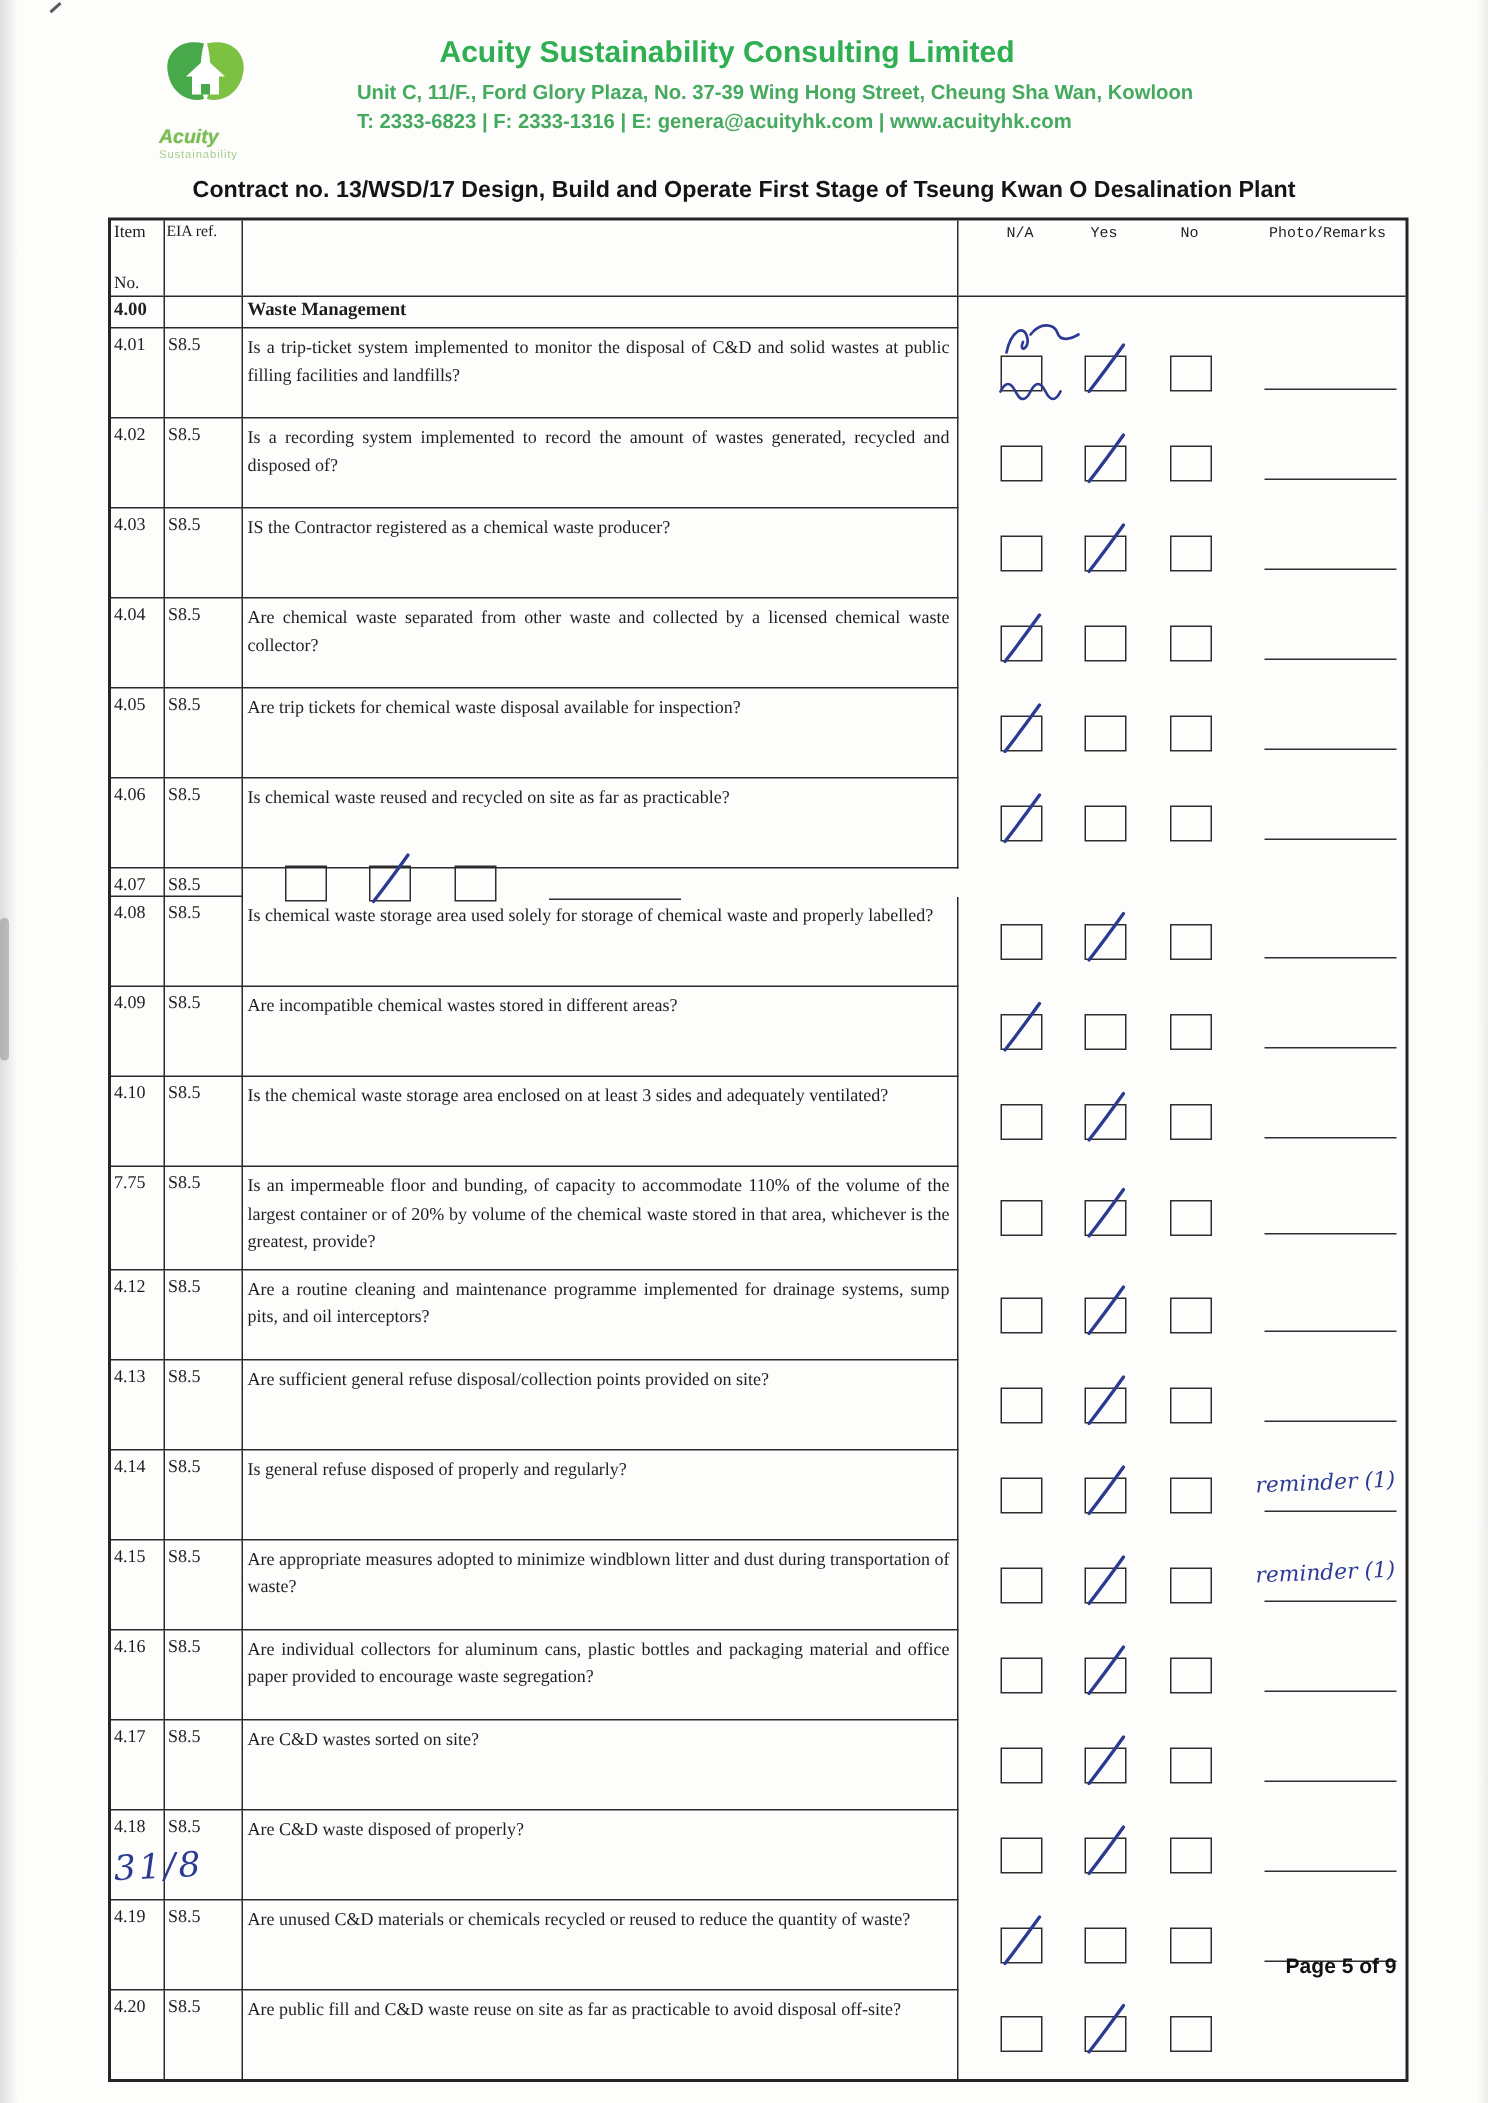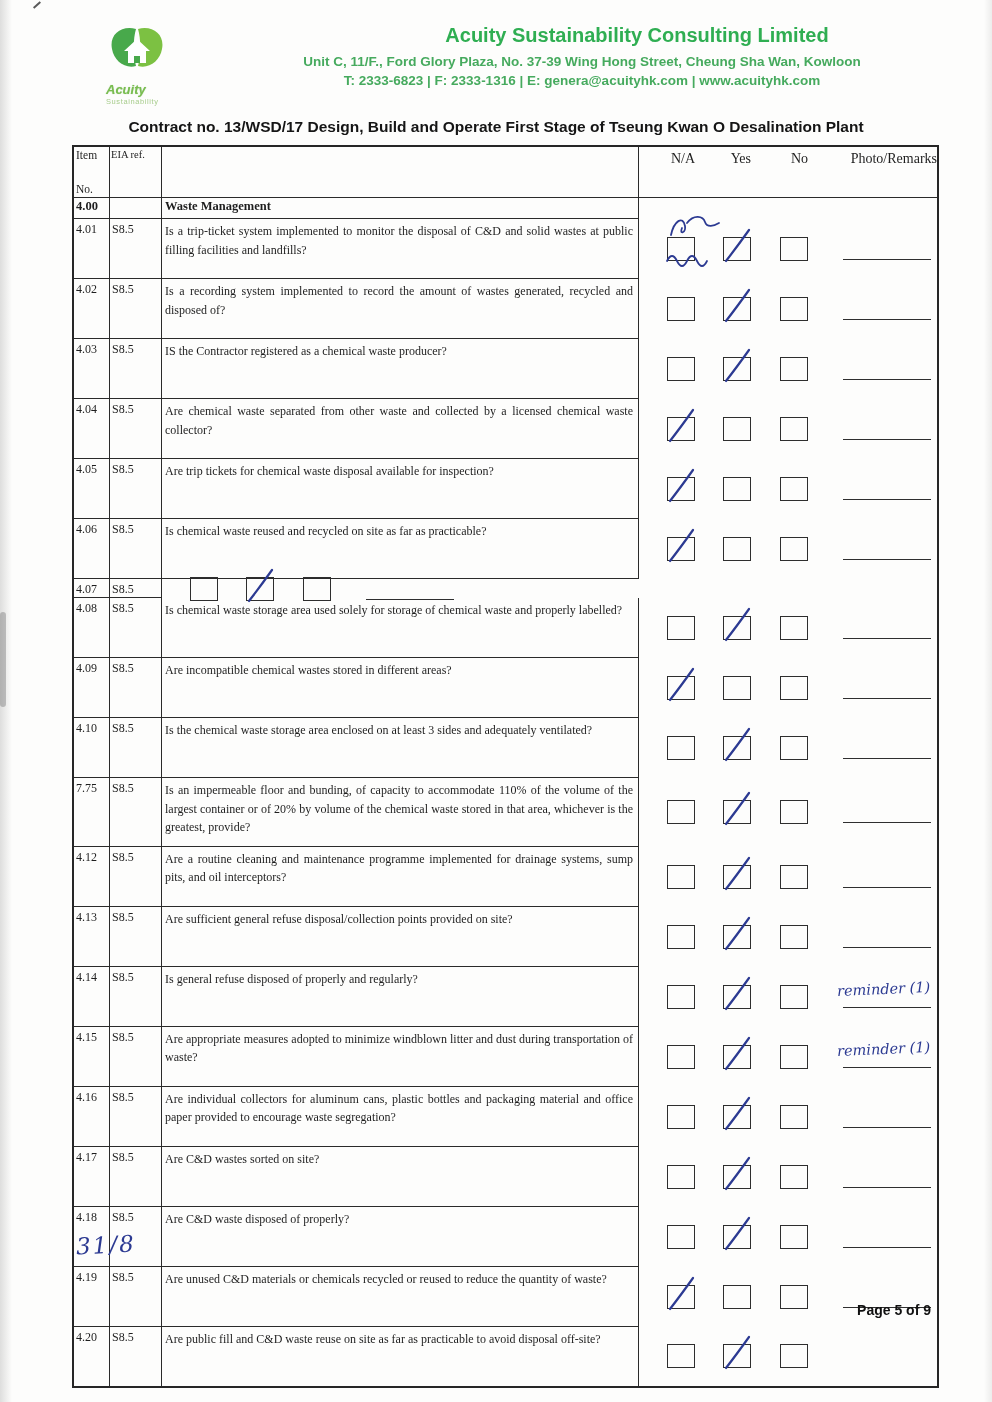--- a/index.html
+++ b/index.html
@@ -8,35 +8,35 @@
   .scan-edge-left{position:absolute;left:0;top:0;width:12px;height:100%;background:linear-gradient(90deg,rgba(110,110,110,.22),rgba(110,110,110,0));pointer-events:none;}
   .scan-edge-right{position:absolute;right:0;top:0;width:8px;height:100%;background:linear-gradient(270deg,rgba(120,120,120,.12),rgba(120,120,120,0));pointer-events:none;}
   .scan-smudge{position:absolute;left:0;top:612px;width:6px;height:95px;background:rgba(95,95,95,.35);border-radius:3px;}
   .corner-mark{position:absolute;left:34px;top:5px;width:12px;height:9px;border-left:2px solid #5a5a5a;transform:rotate(48deg);}
 
   
   .doc-header{position:absolute;top:24px;left:70px;width:856px;}
   .logo{position:absolute;left:36px;top:2px;width:120px;text-align:left;}
   .logo-name{font-family:"Liberation Sans",sans-serif;font-weight:bold;font-style:italic;font-size:13px;color:#79bd50;text-shadow:0 0 1px rgba(140,190,120,.7);}
   .logo-sub{font-family:"Liberation Sans",sans-serif;font-size:7.5px;color:#a8cd8d;letter-spacing:.6px;}
-  .header-text{margin-left:168px;text-align:center;}
+  .header-text{margin-left:168px;}
   .company-name{font-family:"Liberation Sans",sans-serif;font-weight:bold;font-size:20px;color:#2fae52;transform:translateX(55px);}
   .company-address{font-family:"Liberation Sans",sans-serif;font-weight:bold;font-size:13.5px;color:#46aa5e;margin-top:7px;}
   .company-contact{font-family:"Liberation Sans",sans-serif;font-weight:bold;font-size:13.5px;color:#46aa5e;margin-top:4px;}
   .contract-line{position:absolute;top:118px;left:0;width:100%;text-align:center;font-family:"Liberation Sans",sans-serif;font-weight:bold;font-size:15.5px;color:#151515;}
 
   
   .checklist{position:absolute;left:72px;top:145px;width:863px;border:2px solid #262626;}
   .thead{display:grid;grid-template-columns:36px 52px 477px 1fr;height:50px;border-bottom:1.6px solid #2a2a2a;}
   .bR{border-right:1.4px solid #2a2a2a;}
   .bB{border-bottom:1.4px solid #2a2a2a;}
   .th-item{display:flex;flex-direction:column;justify-content:space-between;align-items:flex-start;font-size:11.5px;padding:2px;}
   .th-eia{font-size:10.5px;padding:2px 1px;}
   .th-checks{position:relative;}
-  .lbl{position:absolute;top:4px;font-size:14px;text-align:right;}
+  .lbl{position:absolute;top:4px;font-size:10px;text-align:center;font-family:Liberation Mono, monospace;}
   .lbl-na{left:26px;width:30px;}
   .lbl-yes{left:82px;width:30px;}
   .lbl-no{left:139px;width:30px;}
   .lbl-remarks{left:194px;width:104px;}
 
   .section-row{display:grid;grid-template-columns:36px 52px 477px 1fr;min-height:21px;}
   .sec-item{font-weight:bold;font-size:12.5px;padding:1px 1px 1px 2px;}
   .sec-title{font-weight:bold;font-size:12.5px;padding:1px 1px 1px 3px;}
 
   .row{display:grid;grid-template-columns:36px 52px 477px 1fr;}

